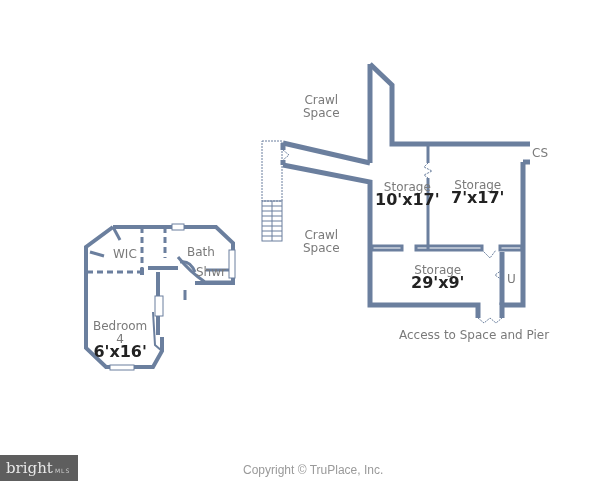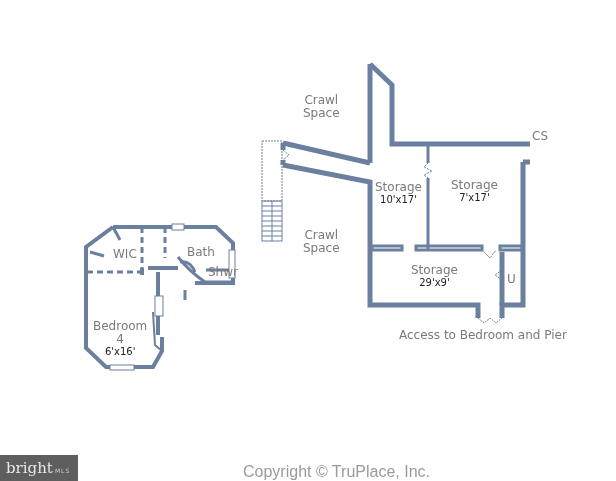--- a/index.html
+++ b/index.html
@@ -1,22 +1,22 @@
 <!DOCTYPE html>
 <html><head>
   <meta charset="utf-8">
   <style>
     html, body { margin: 0; padding: 0; background: #ffffff; }
     body { width: 616px; height: 481px; position: relative; overflow: hidden; font-family: "DejaVu Sans", sans-serif; }
     #plan { position: absolute; left: 0; top: 0; }
     .lbl { position: absolute; color: #7a7a7a; font-family: "DejaVu Sans", sans-serif; font-size: 12px; line-height: 13px; text-align: center; white-space: nowrap; }
-    .dim { color: #222; font-size: 10px; line-height: 11px; }
+    .dim { color: #222; font-size: 16px; line-height: 11px; font-weight: bold; }
     .logo { position: absolute; left: 0; top: 455px; width: 78px; height: 26px; background: #5e5e5e; color: #e8e8e8; font-family: "DejaVu Serif", serif; font-size: 15px; line-height: 26px; padding-left: 6px; box-sizing: border-box; }
     .logo small { font-family: "DejaVu Sans", sans-serif; font-size: 6px; color: #cfcfcf; margin-left: 2px; letter-spacing: 1px; }
-    .copy { position: absolute; left: 243px; top: 463px; font-size: 16px; color: #9a9a9a; font-family: "Liberation Sans", sans-serif; }
+    .copy { position: absolute; left: 243px; top: 463px; font-size: 12px; color: #9a9a9a; font-family: "Liberation Sans", sans-serif; }
   </style>
 </head>
 <body>
 
 <svg id="plan" width="616" height="481" xmlns="http://www.w3.org/2000/svg">
   <g stroke="#6b7f9e" fill="none" stroke-width="5" stroke-linejoin="miter">
 
     <path d="M370 64 L392 85 L392 144 L530 144"></path>
     <path d="M370 64 L370 163"></path>
     <path d="M283 143 L370 163"></path>
@@ -99,19 +99,19 @@
     <div>Storage</div>
     <div class="dim">29'x9'</div>
   </div>
 <div class="lbl" style="left:93px;top:298px;margin-top:22px;">
     <div>Bedroom</div>
     <div>4</div>
     <div class="dim">6'x16'</div>
   </div>
 <div class="lbl" style="left:104px;top:248px;margin-left:9px;">WIC</div>
 <div class="lbl" style="left:187px;top:246px;">Bath</div>
-<div class="lbl" style="left:196px;top:266px;margin-left:12px;">Shwr</div>
-<div class="lbl" style="left:532px;top:130px;">CS</div>
+<div class="lbl" style="left:196px;top:266px;">Shwr</div>
+<div class="lbl" style="left:532px;top:147px;">CS</div>
 <div class="lbl" style="left:507px;top:273px;">U</div>
-<div class="lbl" style="left:399px;top:329px;">Access to Bedroom and Pier</div>
+<div class="lbl" style="left:399px;top:329px;">Access to Space and Pier</div>
 
 <div class="logo"><span>bright</span><small>MLS</small></div>
 <div class="copy">Copyright © TruPlace, Inc.</div>
 
 </body></html>

